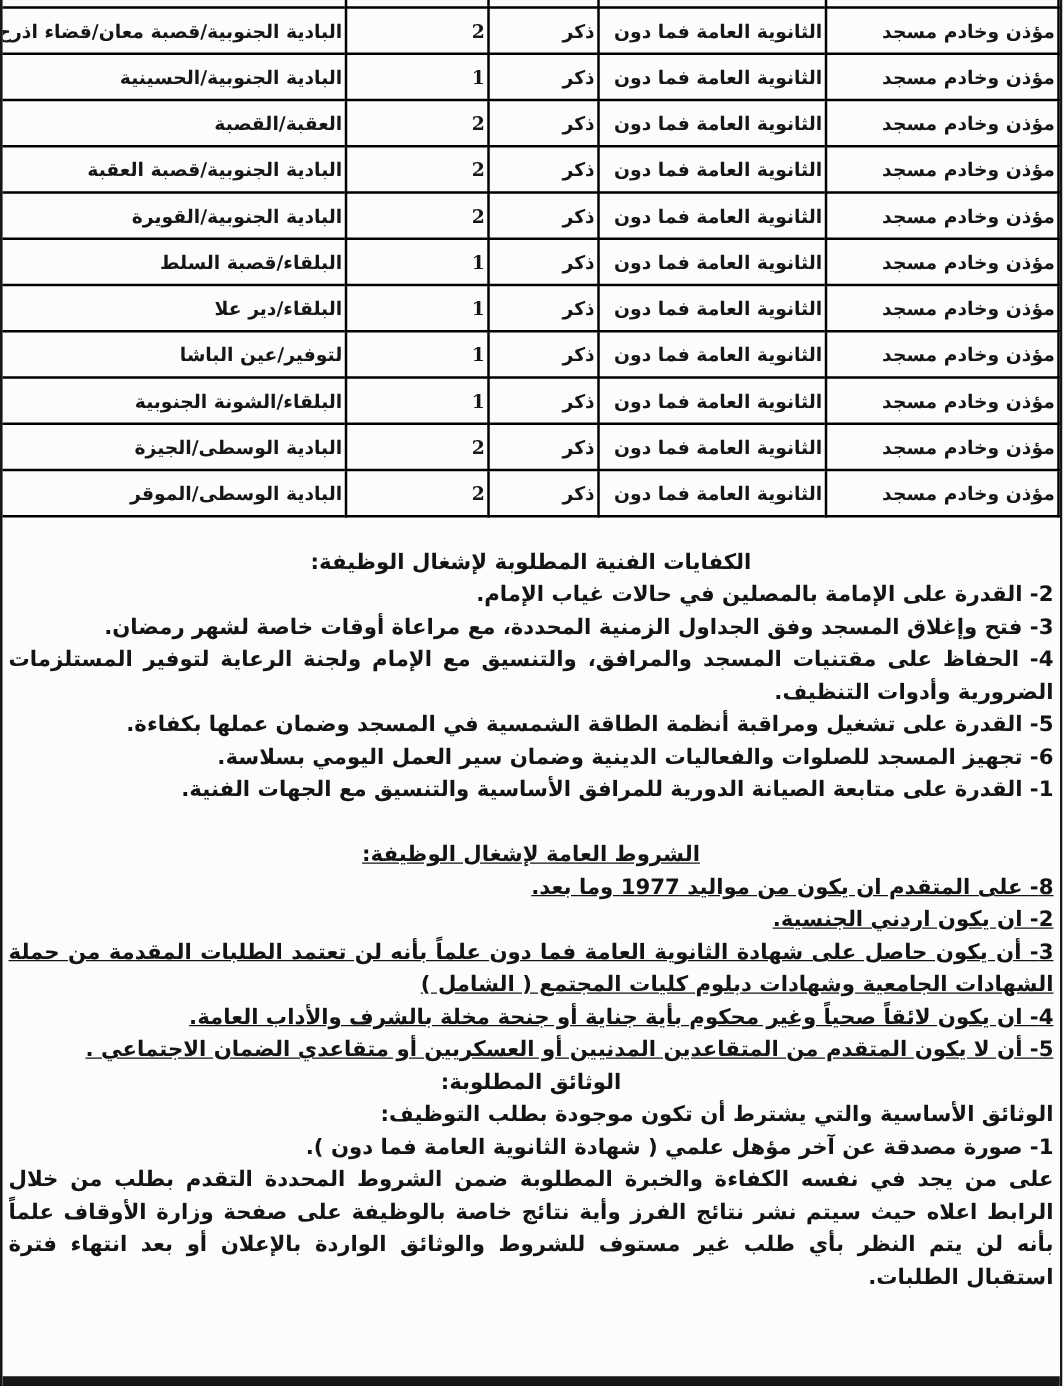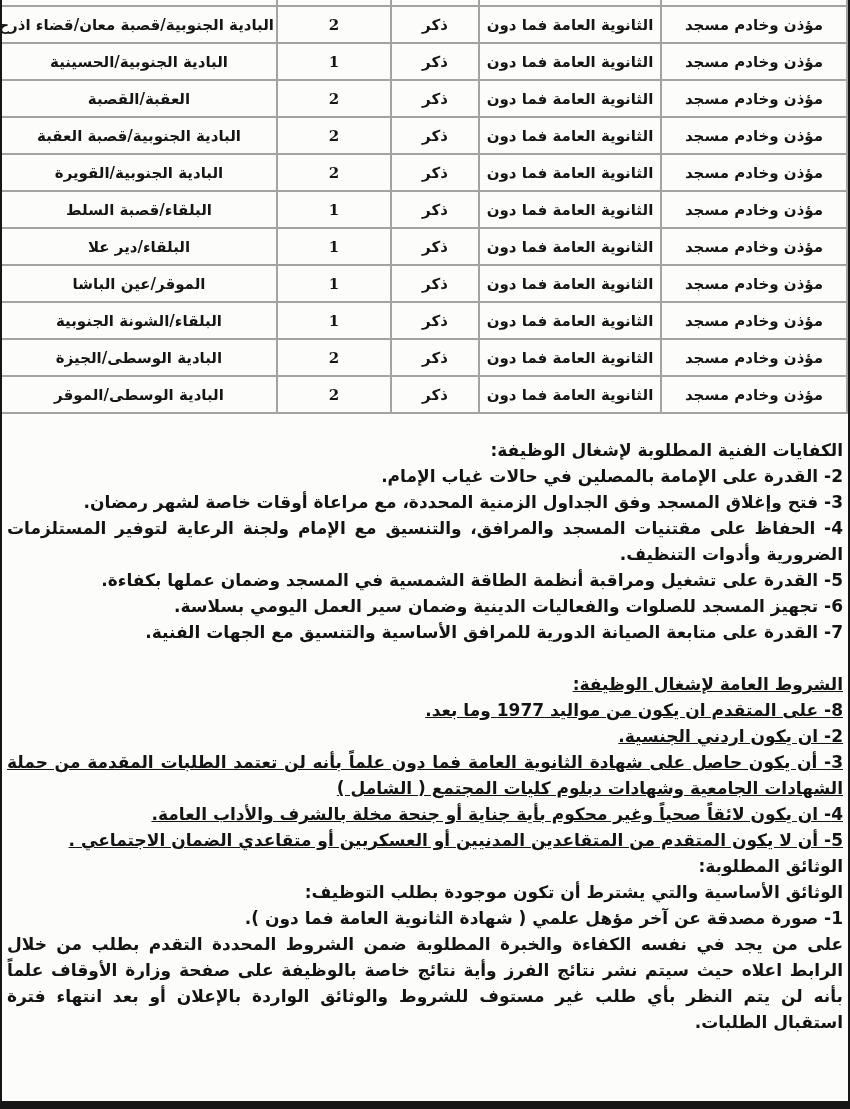--- a/index.html
+++ b/index.html
@@ -8,33 +8,33 @@
     background:#fcfcfa;color:#141414;
     border-left:2px solid #161616;border-right:2px solid #161616;
     font-family:"DejaVu Sans",sans-serif;
   }
   
   table.vacancy-table{
     border-collapse:collapse;table-layout:fixed;width:846px;
     margin:-7px 0 0 0;direction:rtl;
   }
   table.vacancy-table td{
-    border:2px solid #a3a3a3;height:35px;padding:0 2px;
-    text-align:center;vertical-align:middle;
+    border:2px solid #000000;height:35px;padding:0 2px;
+    text-align:right;vertical-align:middle;
     font-weight:bold;font-size:15px;color:#161616;white-space:nowrap;
   }
   tr.sliver td{height:10px;}
   td.count{font-family:"DejaVu Serif",serif;font-weight:400;font-size:23px;}
   
   .content{
     margin-top:23px;padding:0 5px;direction:rtl;
     font-size:17px;line-height:26px;font-weight:bold;color:#141414;
     text-align:justify;
   }
-  .content .title{text-align:right;}
+  .content .title{text-align:center;}
   .sec.gap-top{margin-top:26px;text-decoration:underline;}
   .bottom-bar{position:absolute;left:0;right:0;bottom:0;height:8px;background:#161616;}
 </style>
 </head>
 <body>
 
 <div class="page">
 
   <table class="vacancy-table">
     <colgroup>
@@ -99,21 +99,21 @@
       <td>الثانوية العامة فما دون</td>
       <td>ذكر</td>
       <td class="count">1</td>
       <td>البلقاء/دير علا</td>
     </tr>
     <tr>
       <td>مؤذن وخادم مسجد</td>
       <td>الثانوية العامة فما دون</td>
       <td>ذكر</td>
       <td class="count">1</td>
-      <td>الموقر/عين الباشا</td>
+      <td>لتوفير/عين الباشا</td>
     </tr>
     <tr>
       <td>مؤذن وخادم مسجد</td>
       <td>الثانوية العامة فما دون</td>
       <td>ذكر</td>
       <td class="count">1</td>
       <td>البلقاء/الشونة الجنوبية</td>
     </tr>
     <tr>
       <td>مؤذن وخادم مسجد</td>
@@ -134,21 +134,21 @@
 
   <div class="content">
 
     <div class="sec">
       <div class="title">الكفايات الفنية المطلوبة لإشغال الوظيفة:</div>
       <div class="item">2- القدرة على الإمامة بالمصلين في حالات غياب الإمام.</div>
       <div class="item">3- فتح وإغلاق المسجد وفق الجداول الزمنية المحددة، مع مراعاة أوقات خاصة لشهر رمضان.</div>
       <div class="item">4- الحفاظ على مقتنيات المسجد والمرافق، والتنسيق مع الإمام ولجنة الرعاية لتوفير المستلزمات الضرورية وأدوات التنظيف.</div>
       <div class="item">5- القدرة على تشغيل ومراقبة أنظمة الطاقة الشمسية في المسجد وضمان عملها بكفاءة.</div>
       <div class="item">6- تجهيز المسجد للصلوات والفعاليات الدينية وضمان سير العمل اليومي بسلاسة.</div>
-      <div class="item">7- القدرة على متابعة الصيانة الدورية للمرافق الأساسية والتنسيق مع الجهات الفنية.</div>
+      <div class="item">1- القدرة على متابعة الصيانة الدورية للمرافق الأساسية والتنسيق مع الجهات الفنية.</div>
     </div>
 
     <div class="sec gap-top">
       <div class="title">الشروط العامة لإشغال الوظيفة:</div>
       <div class="item">8- على المتقدم ان يكون من مواليد 1977 وما بعد.</div>
       <div class="item">2- ان يكون اردني الجنسية.</div>
       <div class="item">3- أن يكون حاصل على شهادة الثانوية العامة فما دون علماً بأنه لن تعتمد الطلبات المقدمة من حملة الشهادات الجامعية وشهادات دبلوم كليات المجتمع ( الشامل )</div>
       <div class="item">4- ان يكون لائقاً صحياً وغير محكوم بأية جناية أو جنحة مخلة بالشرف والأداب العامة.</div>
       <div class="item">5- أن لا يكون المتقدم من المتقاعدين المدنيين أو العسكريين أو متقاعدي الضمان الاجتماعي .</div>
     </div>

